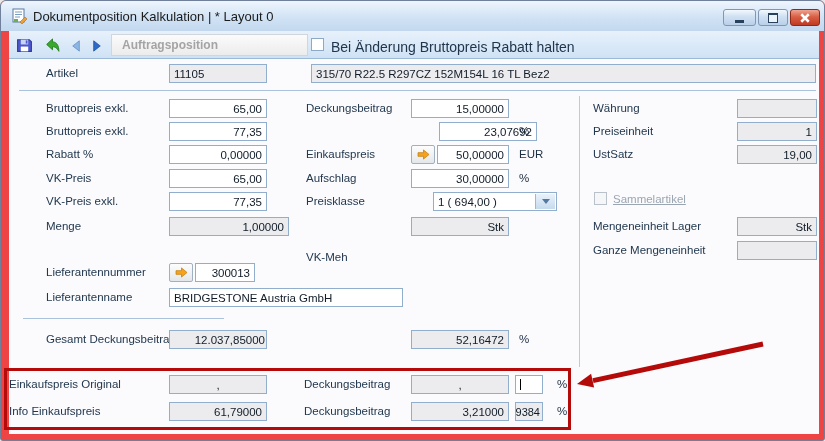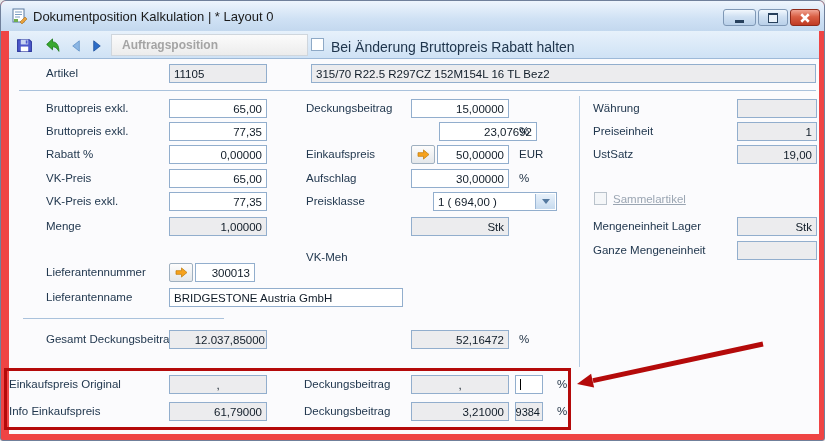--- a/index.html
+++ b/index.html
@@ -121,21 +121,21 @@
     <div class="fld" style="left:160px;top:40px;width:98px;">65,00</div>
     <span class="lbl" style="left:37px;top:66px;">Bruttopreis exkl.</span>
     <div class="fld" style="left:160px;top:63px;width:98px;">77,35</div>
     <span class="lbl" style="left:37px;top:89px;">Rabatt %</span>
     <div class="fld" style="left:160px;top:86px;width:98px;">0,00000</div>
     <span class="lbl" style="left:37px;top:113px;">VK-Preis</span>
     <div class="fld" style="left:160px;top:110px;width:98px;">65,00</div>
     <span class="lbl" style="left:37px;top:136px;">VK-Preis exkl.</span>
     <div class="fld" style="left:160px;top:133px;width:98px;">77,35</div>
     <span class="lbl" style="left:37px;top:161px;">Menge</span>
-    <div class="fld ro" style="left:160px;top:158px;width:98px;">1,00000</div>
+    <div class="fld ro" style="left:160px;top:158px;width:120px;">1,00000</div>
 
     <span class="lbl" style="left:297px;top:43px;">Deckungsbeitrag</span>
     <div class="fld" style="left:402px;top:40px;width:98px;">15,00000</div>
     <div class="fld" style="left:402px;top:63px;width:98px;margin-left:28px;">23,07692</div>
     <span class="unit" style="left:510px;top:66px;">%</span>
 
     <span class="lbl" style="left:297px;top:89px;">Einkaufspreis</span>
     <div class="jumpbtn" style="left:402px;top:86px;">
       <svg width="13" height="11" viewBox="0 0 14 12">
         <path d="M1,4 h6 V1 l6,5 -6,5 V8 H1 z" fill="#f6a21d" stroke="#c07c08" stroke-width="0.8"></path>

